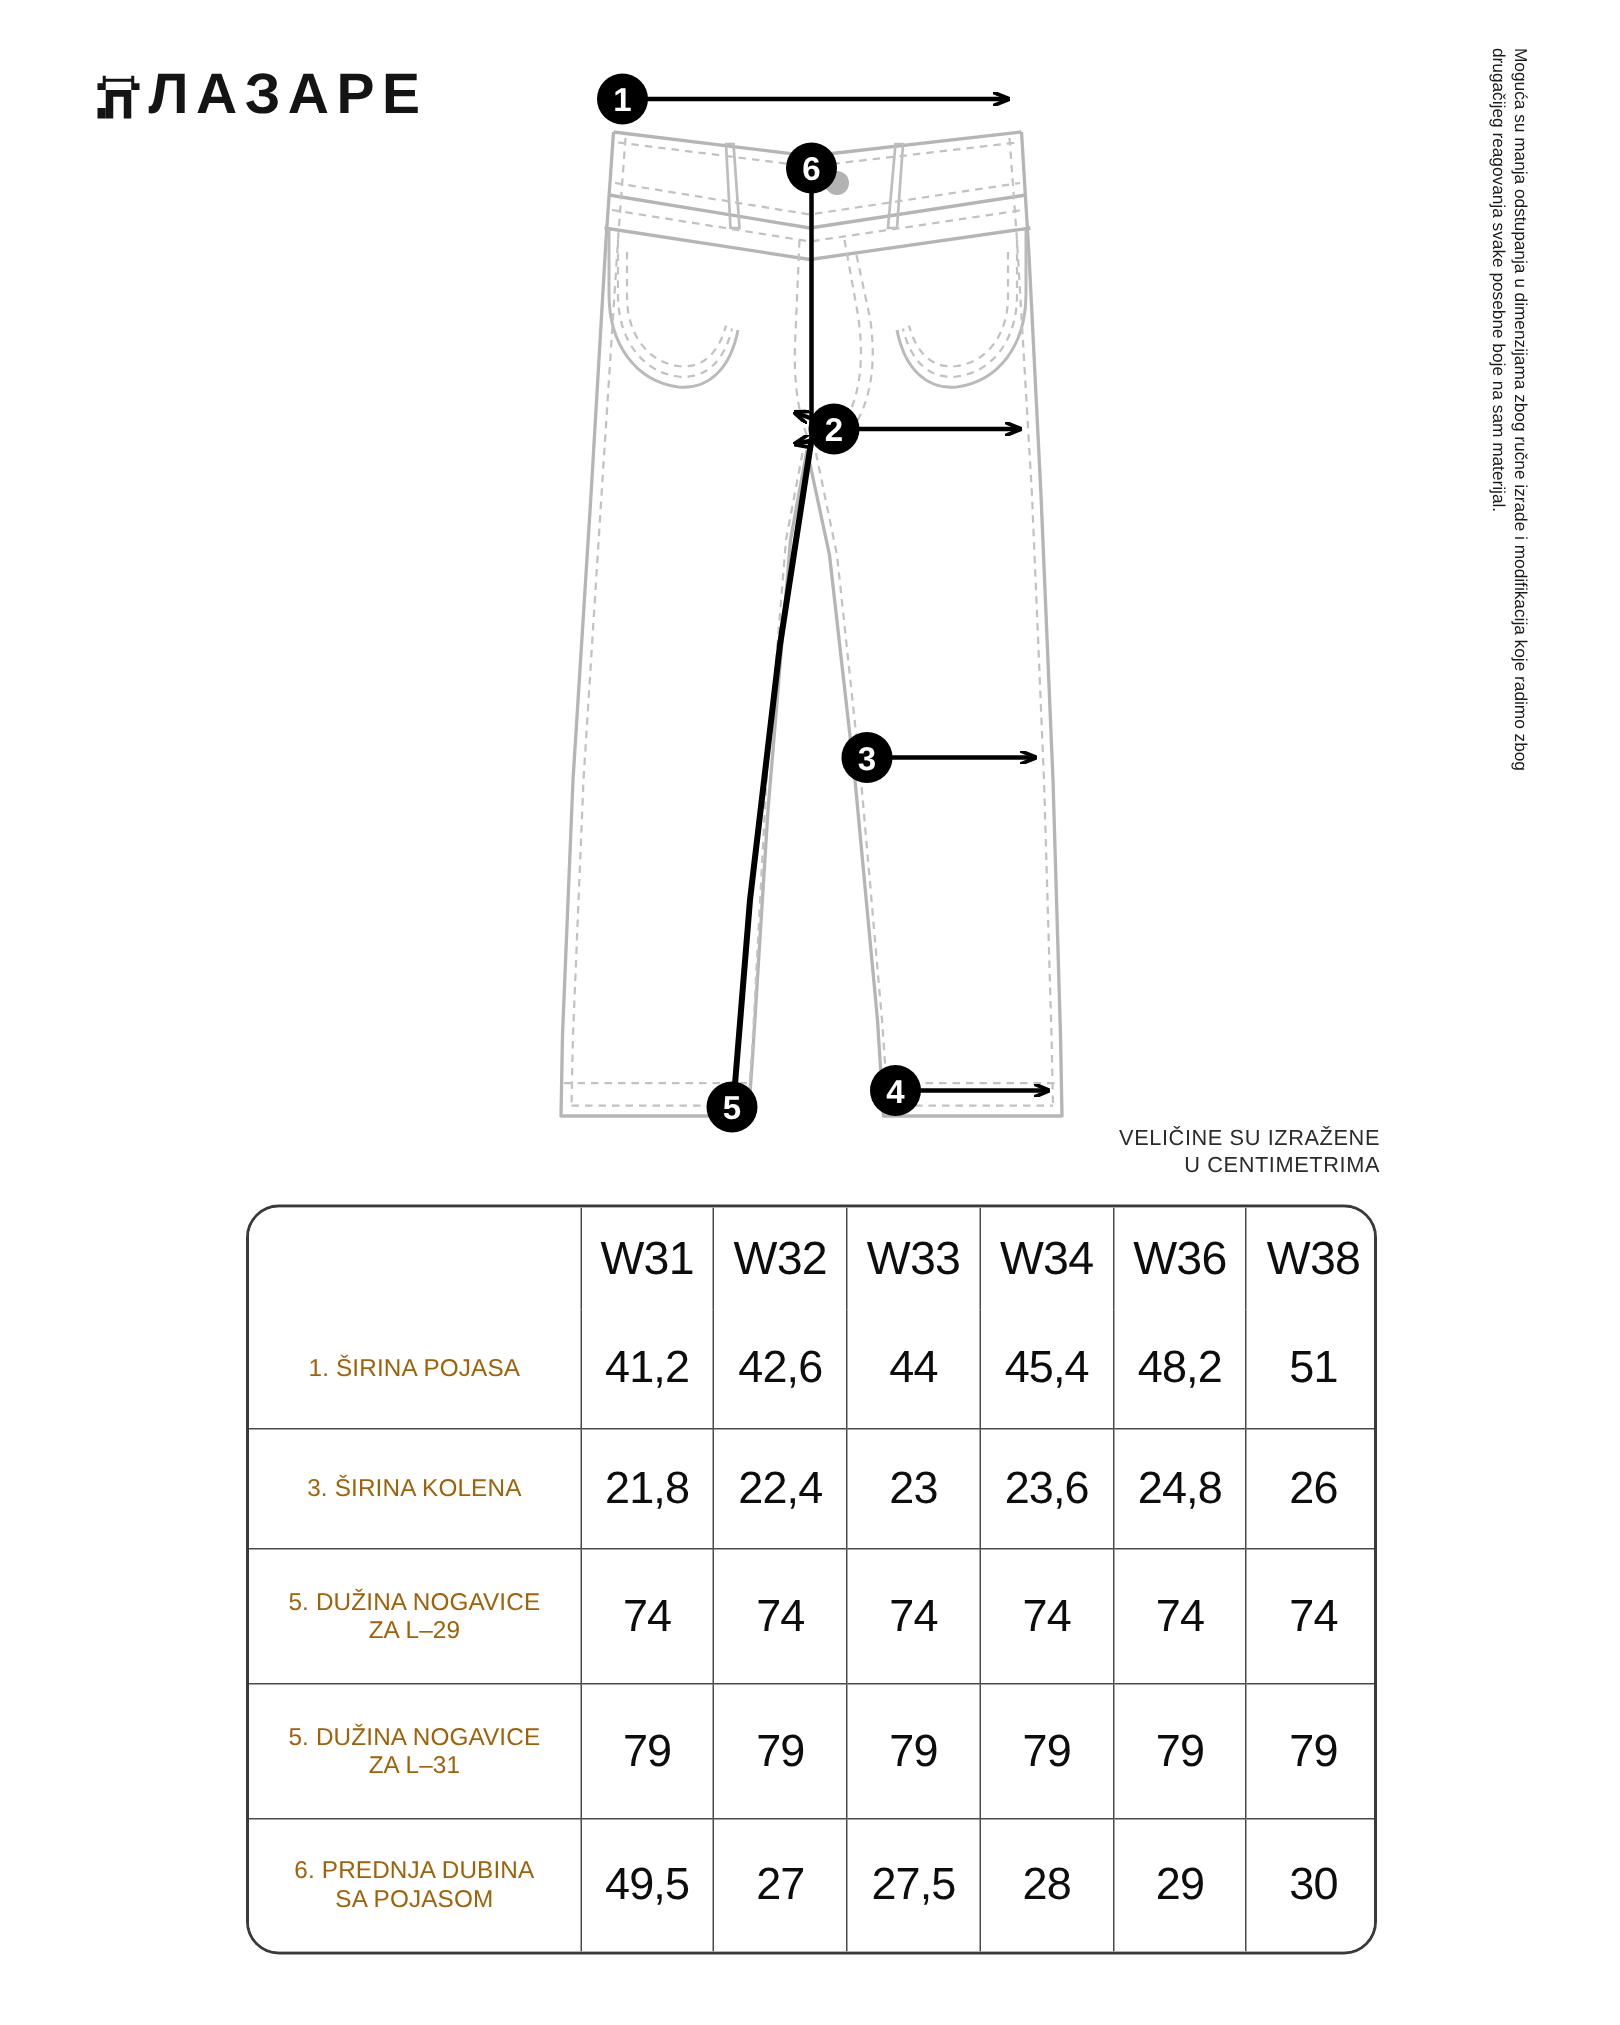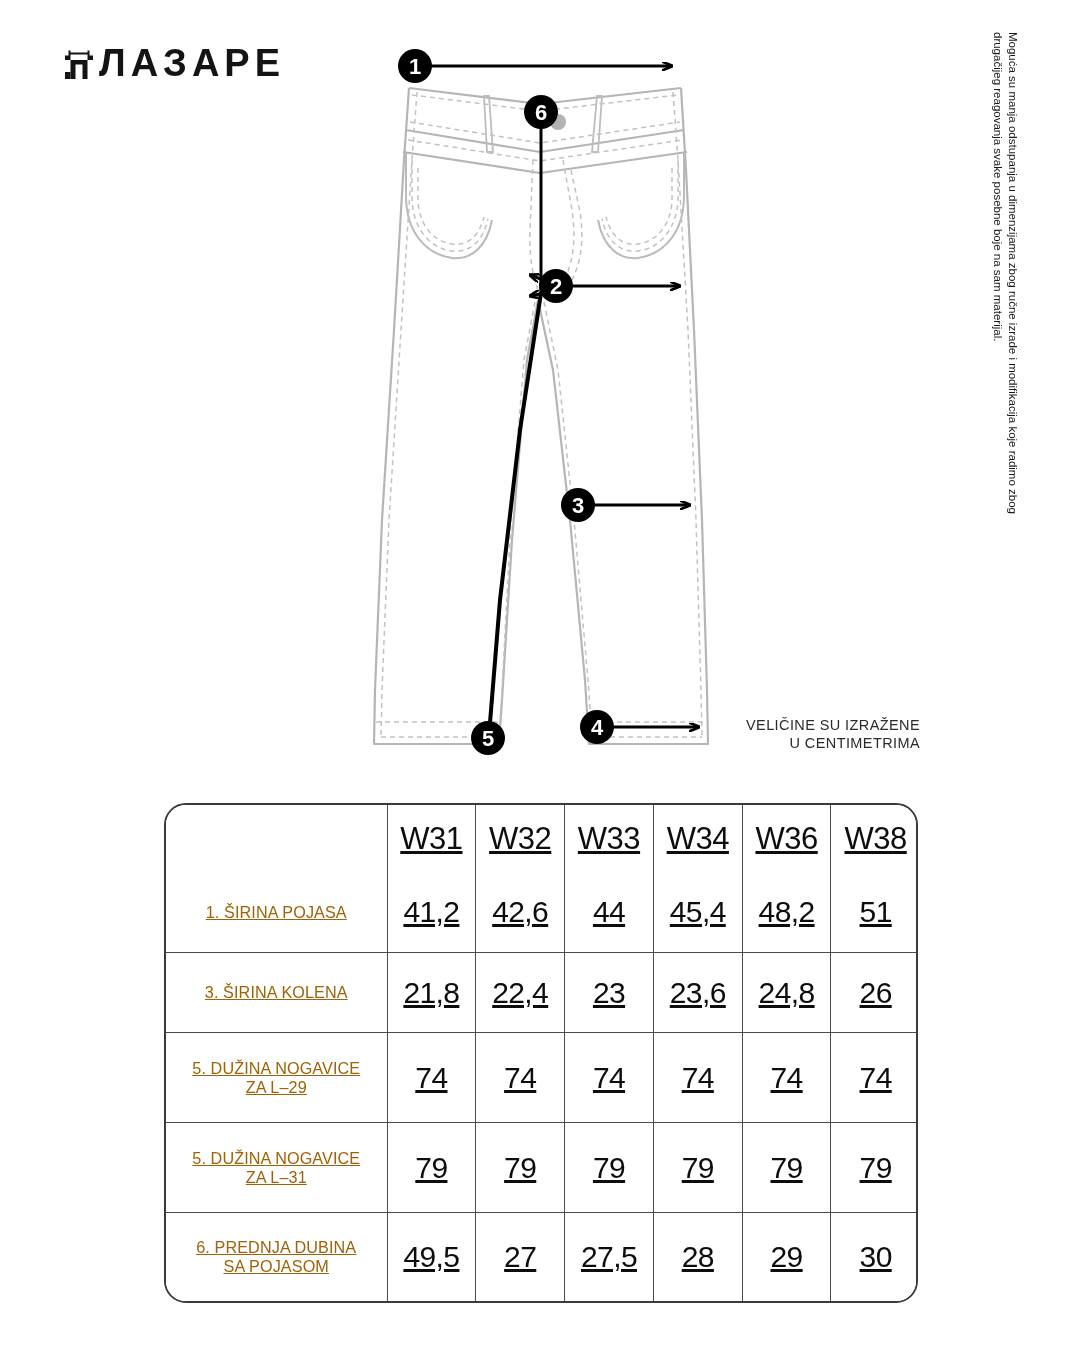--- a/index.html
+++ b/index.html
@@ -52,21 +52,21 @@
   #drawing{
     position:absolute;
     left:0;top:0;
     width:1080px;height:790px;
     pointer-events:none;
   }
 
   
   #units-note{
     position:absolute;
-    left:620px;top:716px;
+    left:620px;top:750px;
     width:300px;
     text-align:right;
     font-size:14.5px;
     letter-spacing:0.4px;
     line-height:18px;
     color:#2b2b2b;
   }
 
   
   #size-table-wrap{
@@ -84,21 +84,20 @@
     width:100%;
     height:100%;
     table-layout:fixed;
   }
   th,td{
     border:1.4px solid #4a4a4a;
     padding:0;
     text-align:center;
     vertical-align:middle;
     background:#fff;
-    text-decoration:underline;
   }
   
   tr:first-child th,tr:first-child td{border-top:none;}
   tr:last-child th,tr:last-child td{border-bottom:none;}
   th:first-child,td:first-child{border-left:none;}
   th:last-child,td:last-child{border-right:none;}
 
   col.label-col{width:221px;}
   col.size-col{width:88.8px;}
 

